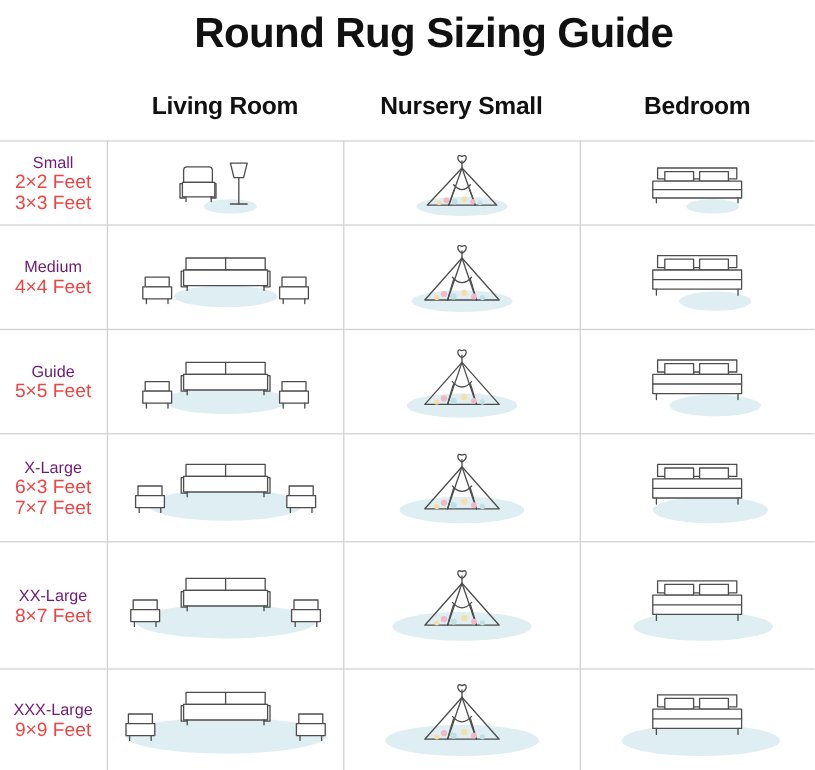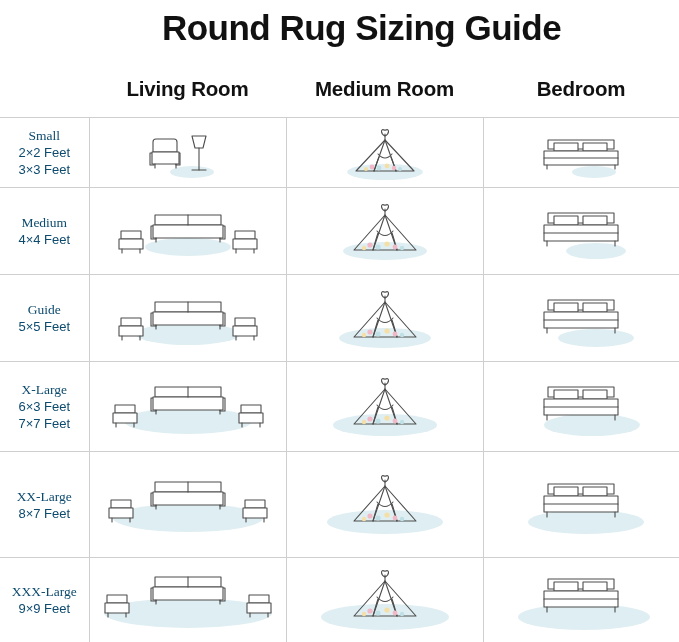--- a/index.html
+++ b/index.html
@@ -62,28 +62,27 @@
   td.sizecell {
     border-top: 1px solid #cfcfcf;
     border-bottom: 1px solid #cfcfcf;
     border-right: 1px solid #cfcfcf;
     text-align: center;
     vertical-align: middle;
     padding: 0 4px;
   }
   td.sizecell .name {
     font-size: 13.5px;
-    color: #0c4a6e;
+    color: #701a75;
     line-height: 17px;
     white-space: nowrap;
-    font-family: Liberation Serif, serif;
   }
   td.sizecell .dims {
-    font-size: 13px;
-    color: #0c4a6e;
+    font-size: 16px;
+    color: #ef4444;
     line-height: 17px;
     white-space: nowrap;
   }
   td.illo {
     border-top: 1px solid #cfcfcf;
     border-bottom: 1px solid #cfcfcf;
     border-right: 1px solid #cfcfcf;
     padding: 0;
     text-align: center;
     vertical-align: middle;
@@ -119,21 +118,21 @@
       <colgroup>
         <col class="c0">
           <col class="c1">
           <col class="c2">
           <col class="c3">
       </colgroup>
       <thead>
         <tr>
           <th class="corner"></th>
           <th class="colhead">Living Room</th>
-          <th class="colhead">Medium Room</th>
+          <th class="colhead">Nursery Small</th>
           <th class="colhead">Bedroom</th>
         </tr>
       </thead>
       <tbody>
 
         <tr style="height:70px">
           <td class="sizecell">
             <div class="name">Small</div>
             <div class="dims">2×2 Feet</div>
             <div class="dims">3×3 Feet</div>

